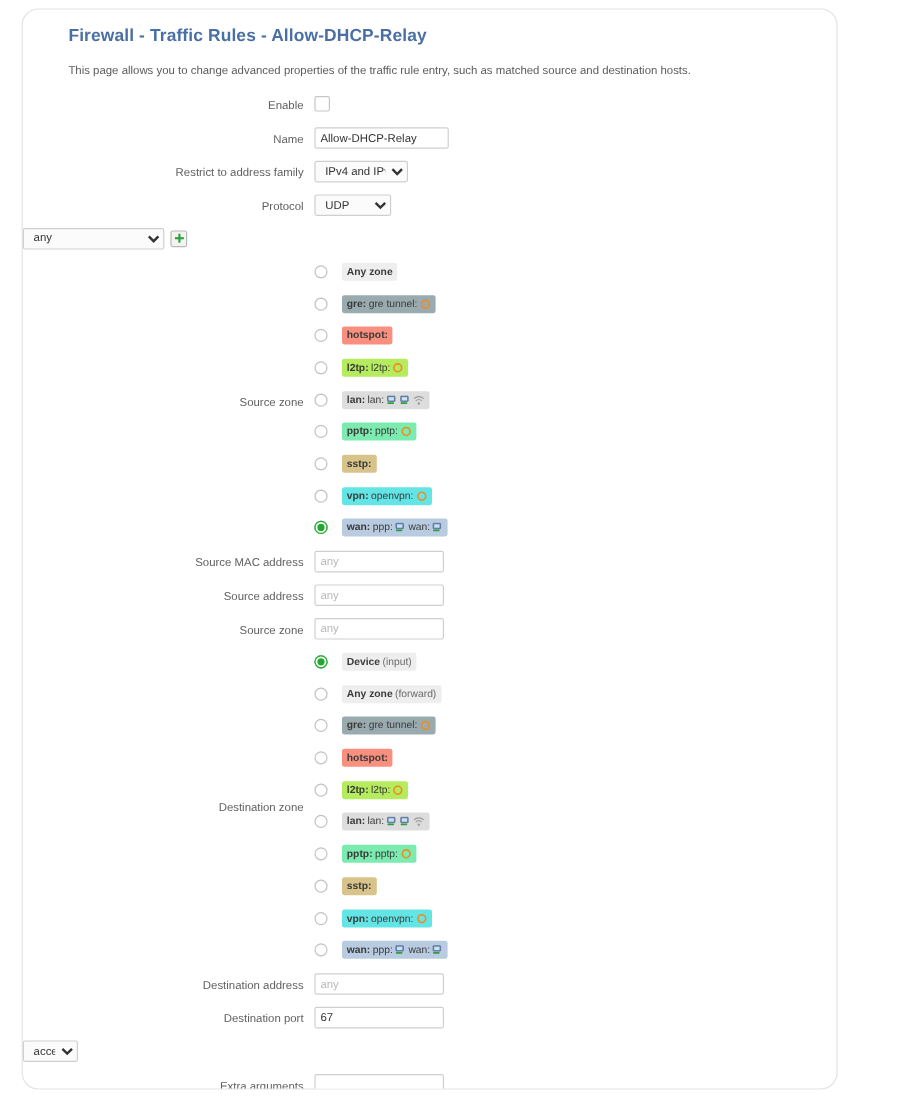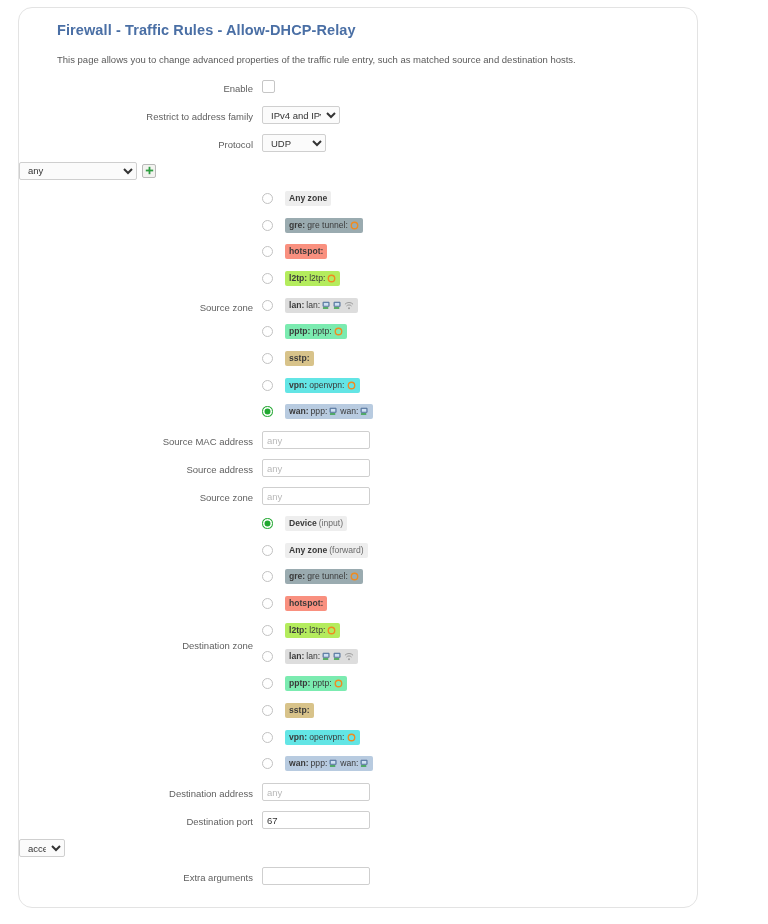--- a/index.html
+++ b/index.html
@@ -94,20 +94,24 @@
   <div class="page-title">Firewall - Traffic Rules - Allow-DHCP-Relay</div>
   <div class="page-desc">This page allows you to change advanced properties of the traffic rule entry, such as matched source and destination hosts.</div>
 
   <div class="form">
 
     <div class="row">
       <div class="lbl">Enable</div>
       <div class="ctrl"><span class="cb"></span></div>
     </div>
 
+    <div class="row">
+      <div class="lbl">Name</div>
+      <div class="ctrl"><input class="txt w-name" type="text" value="Allow-DHCP-Relay" style=""></div>
+    </div>
 
     <div class="row">
       <div class="lbl">Restrict to address family</div>
       <div class="ctrl"><select class="sel s-family">
         <option>IPv4 and IPv6</option>
       </select></div>
     </div>
 
     <div class="row">
       <div class="lbl">Protocol</div>

